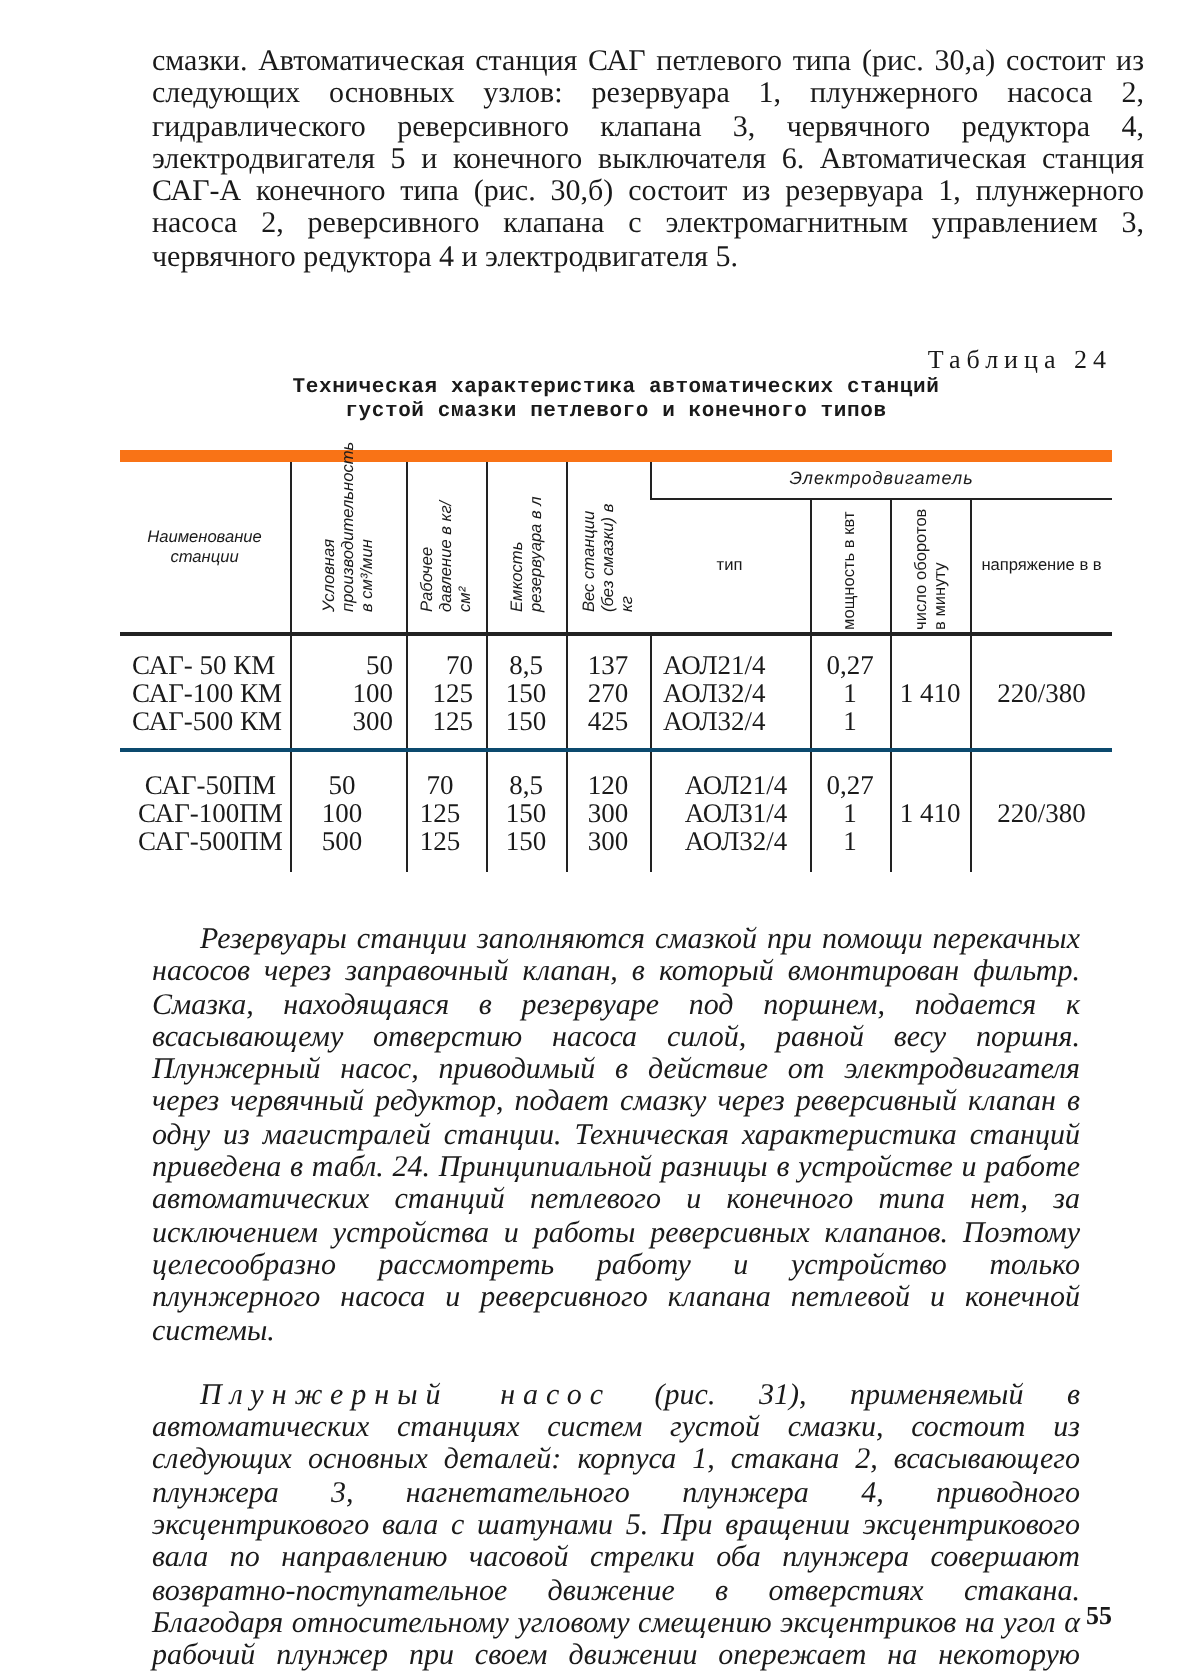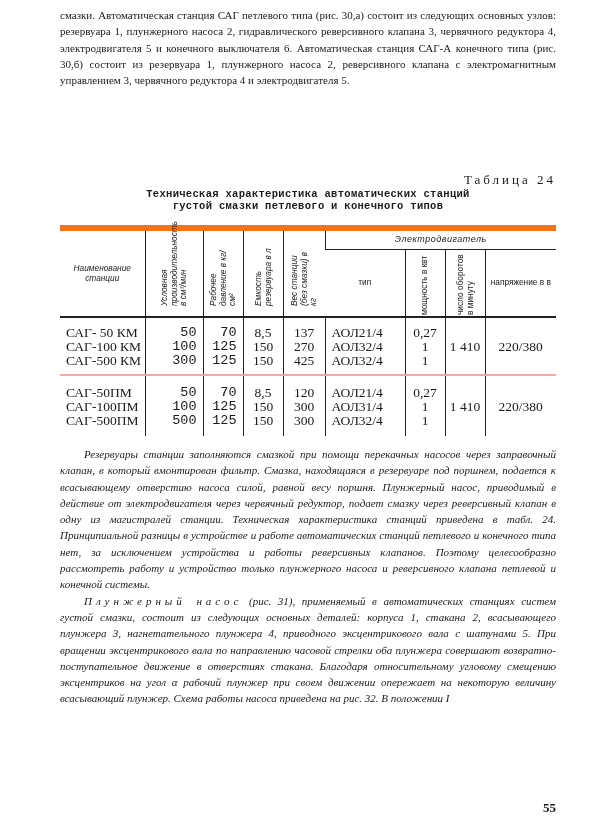--- a/index.html
+++ b/index.html
@@ -1,42 +1,42 @@
 <!DOCTYPE html>
 <html><head>
 <meta charset="utf-8">
 <style>
   html, body { margin:0; padding:0; background:#ffffff; }
   body { width:600px; height:838px; position:relative; overflow:hidden;
          font-family:"Liberation Serif","DejaVu Serif",serif; color:#1a1a1a; }
   .page { position:absolute; left:60px; top:0; width:496px; }
-  .para { font-size:11px; line-height:16.3px; text-align:justify; margin:0; }
+  .para { font-size:15px; line-height:16.3px; text-align:justify; margin:16px; }
   .para .ind { display:inline-block; width:24px; }
   #p1 { position:absolute; top:7px; left:0; width:496px; }
   .tbl-label { position:absolute; top:172px; right:0; font-size:13px; letter-spacing:3px;text-align:center; }
   .tbl-title { position:absolute; top:188px; left:0; width:496px; text-align:center;
                font-family:Liberation Mono, monospace; font-weight:bold;
                font-size:10.5px; line-height:12px; letter-spacing:0.3px; }
   table.t { position:absolute; top:225px; left:0; width:496px; border-collapse:collapse;
             font-size:13.5px; }
   table.t th { font-family:"Liberation Sans","DejaVu Sans",sans-serif; font-weight:normal;
                font-size:8.3px; line-height:9.5px; border-left:1px solid #222; padding:0; }
   table.t th:first-child { border-left:none; }
   table.t thead tr:first-child th { border-top:6px solid #f97316;font-style:italic; }
   table.t thead tr:last-child th, table.t th.tall { border-bottom:2px solid #222; }
   .vert { writing-mode:vertical-rl; transform:rotate(180deg); margin:auto; text-align:left;
           height:64px; }
   .motor-hd { height:18px; border-bottom:1px solid #222 !important; font-size:9px !important;
               letter-spacing:0.5px; }
   table.t td { border-left:1px solid #222; vertical-align:middle; padding:0; line-height:14px; }
   table.t td:first-child { border-left:none; }
   table.t tbody.g1 td { padding-top:8px; padding-bottom:6px; }
-  table.t tbody.g2 td { padding-top:10px; padding-bottom:8px; border-top:2px solid #fca5a5; }
+  table.t tbody.g2 td { padding-top:10px; padding-bottom:8px; border-top:2px solid #0c4a6e;text-align:center; }
   .stack div { white-space:nowrap; }
-  .r { text-align:right; padding-right:6px !important;font-family:Liberation Mono, monospace; }
+  .r { text-align:right; padding-right:6px !important; }
   .c { text-align:center; }
   .l { text-align:left; padding-left:6px !important; }
   #p2 { position:absolute; top:446px; left:0; width:496px;font-style:italic; }
   .sp { letter-spacing:4px; }
   .pgnum { position:absolute; top:800px; right:0; font-weight:bold; font-size:13px; }
 </style>
 </head>
 <body>
 
 <div class="page">

